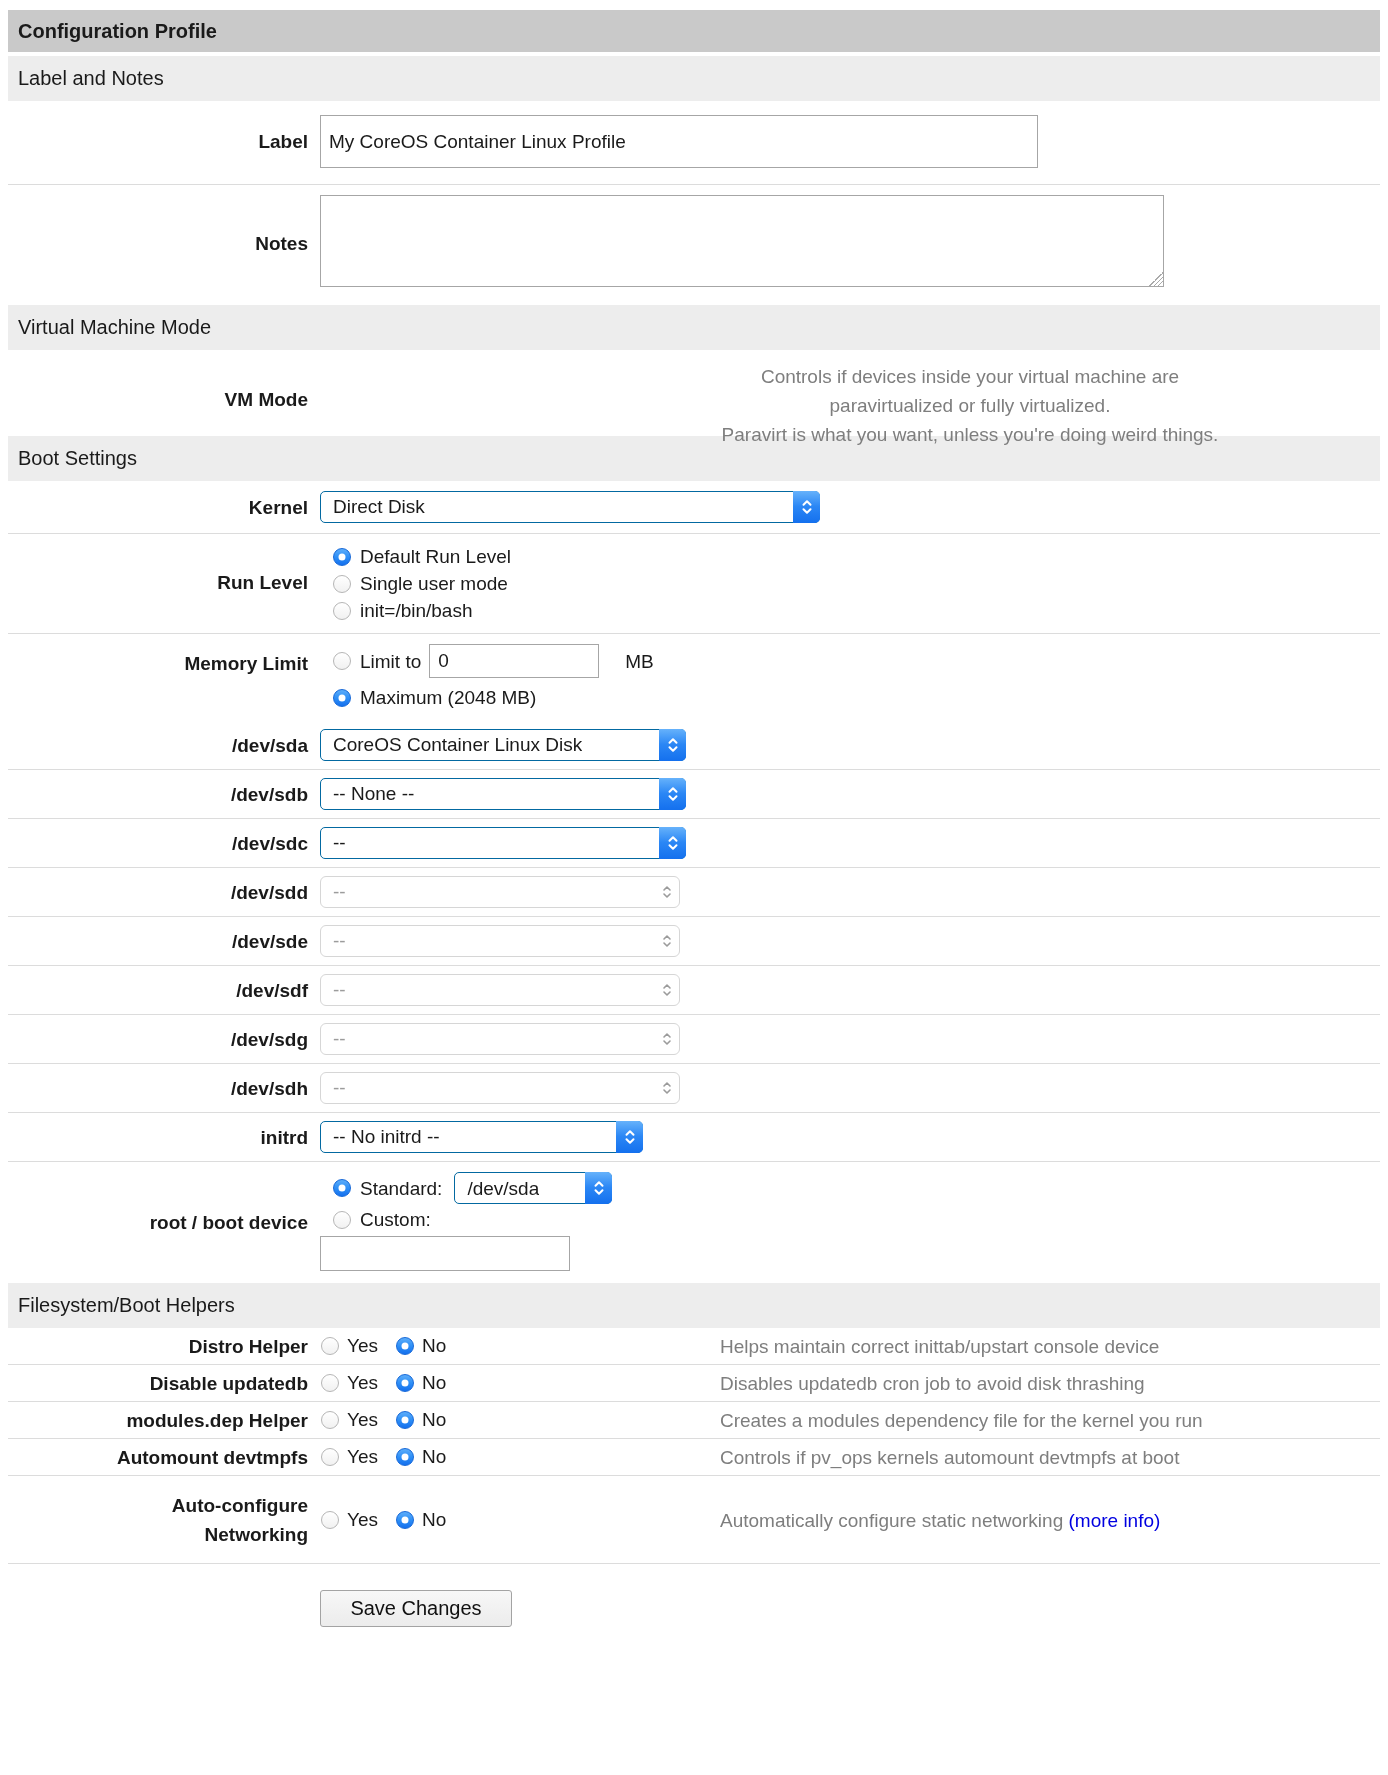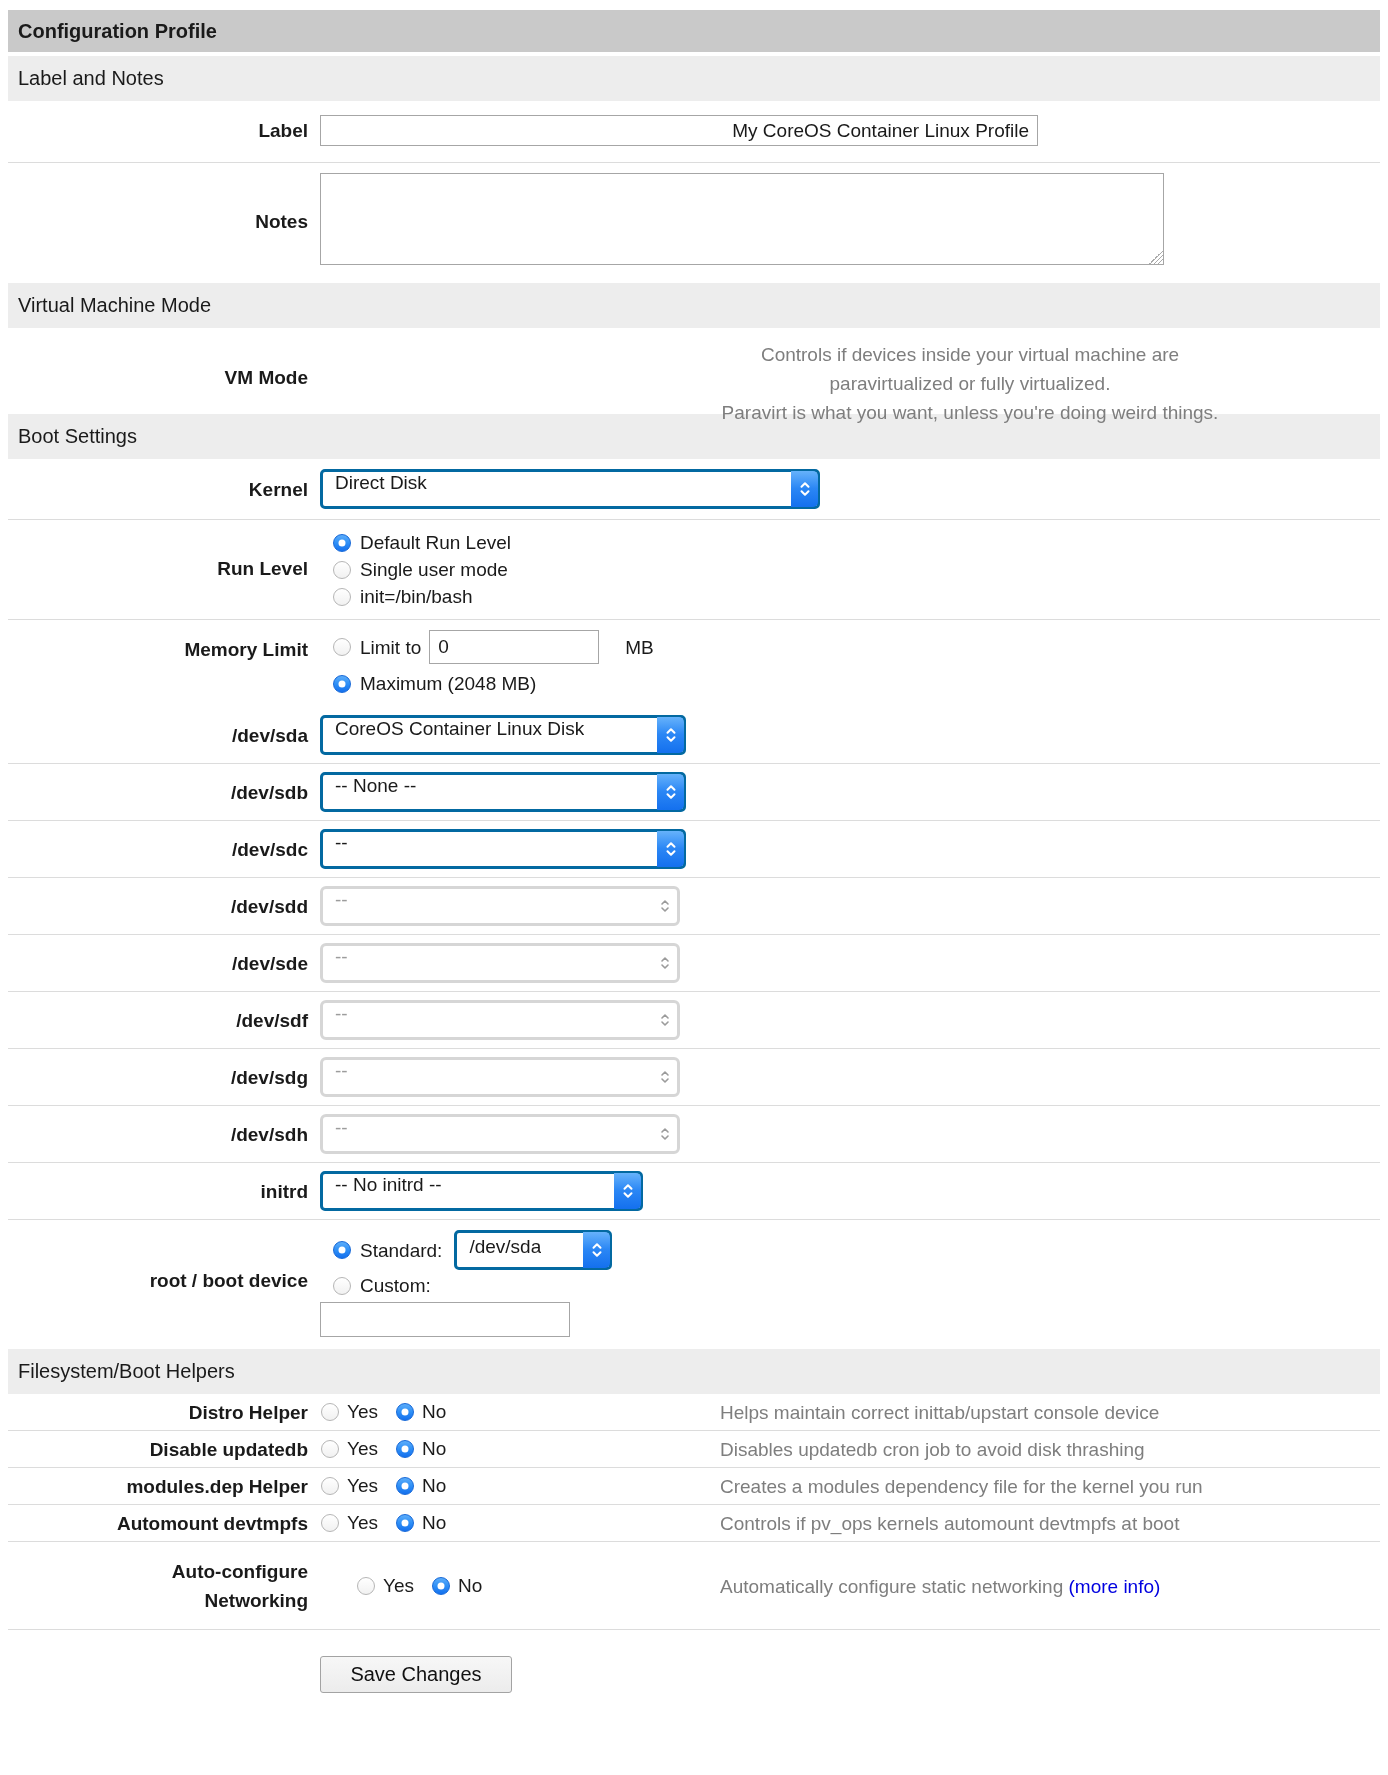--- a/index.html
+++ b/index.html
@@ -18,22 +18,22 @@
   .ta-wrap{position:relative;display:inline-block;}
   textarea.ti{resize:none;padding:4px 8px;display:block;}
   .grip{position:absolute;right:1px;bottom:1px;width:14px;height:14px;background:
     linear-gradient(135deg,transparent 0 50%,#aaa 50% 55%,transparent 55% 65%,#aaa 65% 70%,transparent 70% 80%,#aaa 80% 85%,transparent 85%);}
   .radio-line{display:flex;align-items:center;margin-left:13px;line-height:27px;}
   .radio{position:relative;display:inline-block;width:18px;height:18px;border-radius:50%;
     background:linear-gradient(#fff,#f1f1f1);border:1px solid #b6b6b6;box-sizing:border-box;flex:0 0 auto;}
   .radio.sel{background:linear-gradient(180deg,#5cadfa 0%,#2e8ff6 50%,#1470ee 100%);border:1px solid #1668d8;}
   .radio.sel::after{content:"";position:absolute;left:50%;top:50%;width:7px;height:7px;border-radius:50%;background:#fff;transform:translate(-50%,-50%);}
   .radio-text{margin-left:9px;}
-  .select{position:relative;display:inline-flex;box-sizing:border-box;height:40px;
-    background:#fff;border:3px solid #0369a1;border-radius:5px;padding-left:12px;font-size:19px;color:#1a1a1a;}
+  .select{position:relative;display:inline-flex;align-items:center;box-sizing:border-box;height:32px;
+    background:#fff;border:1px solid #0369a1;border-radius:5px;padding-left:12px;font-size:19px;color:#1a1a1a;}
   .select .val{white-space:nowrap;overflow:hidden;}
   .stepper{position:absolute;right:-1px;top:-1px;bottom:-1px;width:27px;border-radius:0 5px 5px 0;
     background:linear-gradient(180deg,#66b2fb 0%,#2b87f5 48%,#1470ee 100%);display:flex;align-items:center;justify-content:center;color:#fff;}
   .select.disabled{border-color:#d6d6d6;color:#9c9c9c;border-radius:6px;}
   .select.disabled .stepper{background:none;color:#9b9b9b;}
   .yn{display:flex;align-items:center;margin-left:13px;}
   .yn .radio{margin-right:8px;}
   .yn .gap{width:18px;}
   a.morelink{color:#0000e0;text-decoration:none;cursor:pointer;}
   .save-btn{display:block;box-sizing:border-box;margin:26px 0 0 312px;width:192px;height:37px;
@@ -47,42 +47,42 @@
   .row-vm .col-label{padding-top:28px;}
   .row-kernel{padding:10px 0;align-items:center;}
   .row-runlevel{padding:9px 0;}
   .row-runlevel .col-label{padding-top:26px;}
   .row-memory{padding:10px 0;}
   .row-memory .col-label{padding-top:6px;}
   .row-device{padding:8px 0;align-items:center;}
   .row-root{padding:10px 0 12px 0;}
   .row-root .col-label{padding-top:37px;}
   .row-helper{height:37px;align-items:center;}
-  .row-helper-tall{height:88px;align-items:center;gap:36px;}
+  .row-helper-tall{height:88px;align-items:center;}
   .lbl-wrap{display:inline-block;width:170px;line-height:29px;}
   .memline{display:flex;align-items:center;}
   .mem-input{width:170px;height:34px;margin:0 26px 0 8px;}
   .rootline{display:flex;align-items:center;}
   .custom-input{margin:3px 0 0 0;width:250px;height:35px;display:block;}
   .vm-help p{margin:0 0 0 0;width:500px;}
   .vm-help p+p{margin-top:0;}
 </style>
 </head>
 <body>
 
 <div class="content">
 
   <div class="bar bar-main">Configuration Profile</div>
 
   <div class="bar bar-section">Label and Notes</div>
 
   <div class="row row-labelfield divided">
     <div class="col-label">Label</div>
     <div class="col-control">
-      <input class="ti" style="width: 718px; height: 31px; text-align: right;" value="My CoreOS Container Linux Profile">
+      <input class="ti" style="width: 718px; height: 53px;" value="My CoreOS Container Linux Profile">
     </div>
   </div>
 
   <div class="row row-notes">
     <div class="col-label">Notes</div>
     <div class="col-control">
       <span class="ta-wrap">
         <textarea class="ti" style="width: 844px; height: 92px;"></textarea>
         <span class="grip"></span>
       </span>

